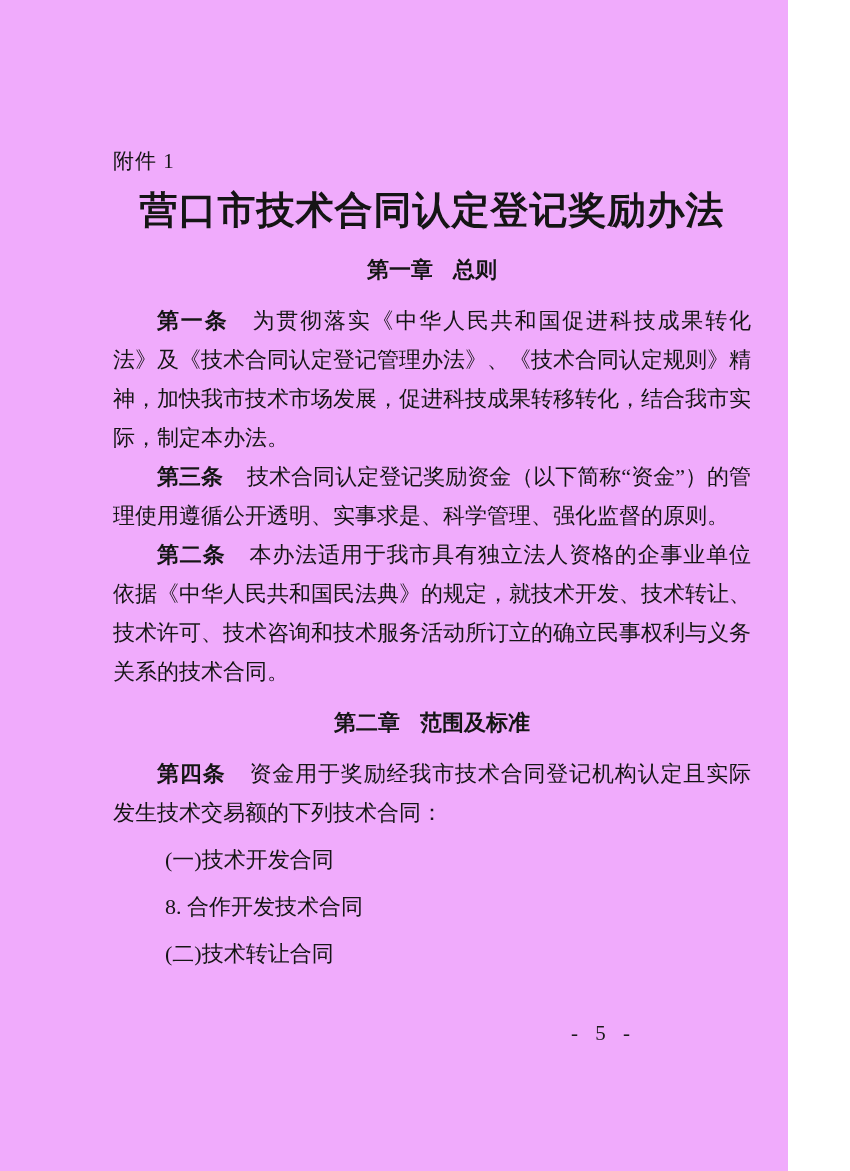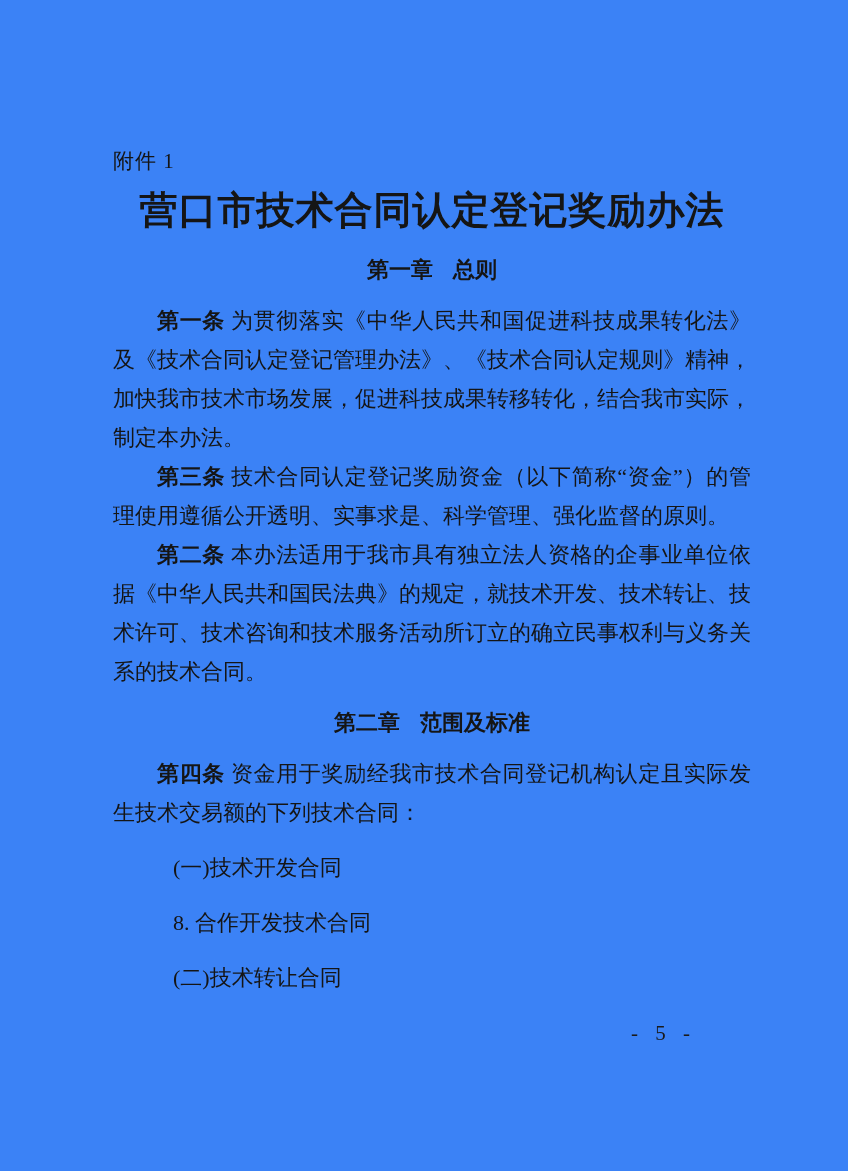--- a/index.html
+++ b/index.html
@@ -5,22 +5,22 @@
   html, body { margin: 0; padding: 0; }
   body {
     width: 850px; height: 1171px;
     background: #ffffff;
     font-family: "Liberation Serif", "DejaVu Serif", serif;
     color: #151515;
     overflow: hidden;
   }
   .page {
     position: relative;
-    width: 848px; height: 1171px;
-    background: #3b82f6;
+    width: 788px; height: 1171px;
+    background: #f0abfc;
   }
   .content {
     position: absolute;
     left: 113px; top: 148px;
     width: 638px;
   }
   .attachment {
     font-size: 21px;
     line-height: 26px;
     letter-spacing: 1px;
@@ -47,31 +47,31 @@
     font-size: 22px;
     line-height: 39px;
     text-align: justify;
   }
   .para {
     margin: 0;
     text-indent: 2em;
   }
   .art-label {
     font-weight: 700;
-    margin-right: 6px;
+    margin-right: 24px;
   }
   .chapter-heading-inline {
     margin: 12px;
     text-align: center;
     font-weight: 700;
     line-height: 39px;
   }
   .chapter-heading-inline .chapter-name { margin-left: 0.9em; }
   .list-item {
-    margin: 16px;
+    margin: 8px;
     text-indent: 2em;
     text-align: left;
   }
   .list-item.deep-indent { text-indent: 2.55em; }
   .page-number {
     position: absolute;
     top: 1020px;
     right: 158px;
     font-size: 21px;
     line-height: 26px;

